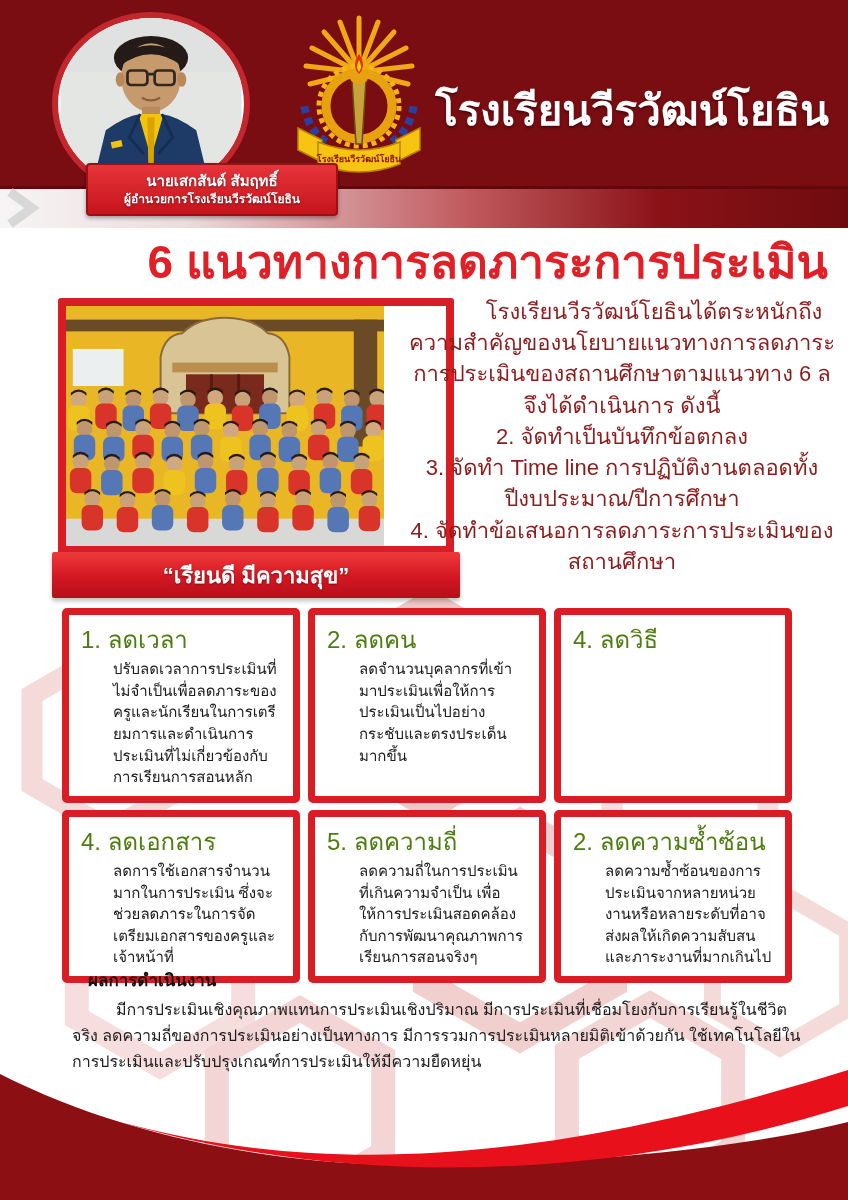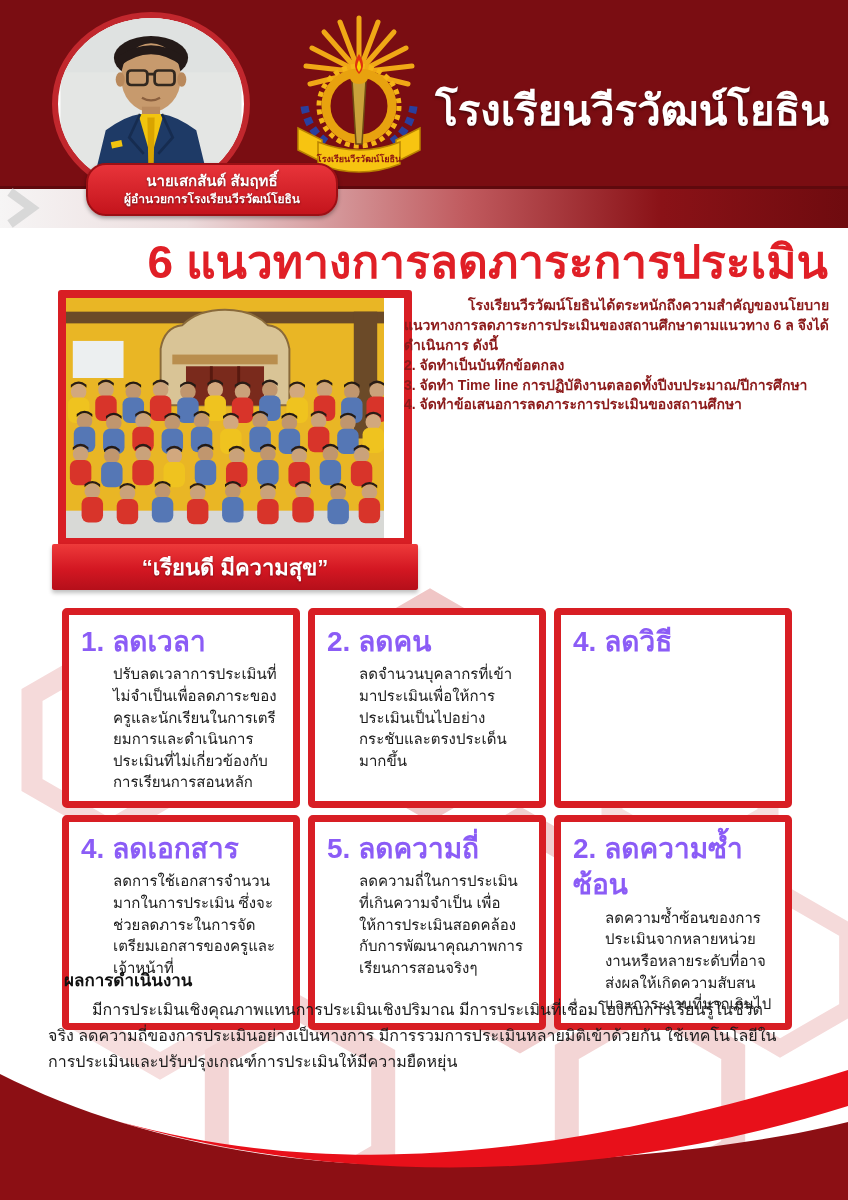--- a/index.html
+++ b/index.html
@@ -12,58 +12,58 @@
   .band { position:absolute; left:0; top:186px; width:848px; height:42px; z-index:2;
           background:linear-gradient(90deg,#f6f5f5 0%,#ecdcdd 22%,#c05a5e 55%,#8a1217 78%,#6f0b0f 100%);
           border-top:3px solid #5f090d; }
   .chevron-wrap { position:absolute; left:2px; top:188px; z-index:3; }
   .portrait { position:absolute; left:52px; top:12px; width:198px; height:184px; z-index:4;
               border-radius:50%; border:6px solid #c1272d; overflow:hidden; background:#e6e7e5;
               box-shadow:inset 0 0 0 5px #ffffff; }
   .portrait svg { display:block; width:100%; height:100%; }
   .name-badge { position:absolute; left:86px; top:163px; z-index:5; width:252px;
                 background:linear-gradient(#e8343a,#c4141c); border:2px solid #9c0f14;
-                border-radius:20px; padding:6px 16px 7px; text-align:center;
+                border-radius:4px; padding:6px 16px 7px; text-align:center;
                 box-shadow:0 2px 4px rgba(0,0,0,.35); }
   .name-badge .l1 { color:#fff; font-size:15px; font-weight:bold; text-shadow:0 1px 2px rgba(0,0,0,.5); line-height:1.35; }
   .name-badge .l2 { color:#fff; font-size:12px; font-weight:bold; text-shadow:0 1px 2px rgba(0,0,0,.5); line-height:1.35; }
   .logo { position:absolute; left:288px; top:10px; width:142px; height:172px; z-index:4; }
   .school-name { position:absolute; left:428px; top:86px; width:408px; z-index:4;
                  color:#ffffff; font-size:42px; font-weight:bold; text-align:center;
                  text-shadow:0 2px 3px rgba(0,0,0,.4); line-height:1.2; }
 
   
   .watermark { position:absolute; left:0; top:540px; width:848px; height:620px; z-index:0; }
   .footer-wave { position:absolute; left:0; top:1044px; width:848px; height:156px; z-index:1; }
 
   
   .main-title { position:absolute; left:20px; top:236px; width:808px; z-index:2;
                 text-align:right; color:#e01f26; font-size:46px; font-weight:800; line-height:1.15; }
 
-  .photo-card { position:absolute; left:58px; top:290px; width:354px; z-index:2; }
+  .photo-card { position:absolute; left:58px; top:298px; width:396px; z-index:2; }
   .photo-frame { border:8px solid #d81e24; border-radius:3px; background:#fff; }
   .photo-frame svg { display:block; width:318px; height:240px; }
   .photo-ribbon { position:relative; margin:-2px -6px 0 -6px; height:46px; border-radius:2px;
                   background:linear-gradient(#ee3a3a 0%,#d31722 55%,#b50f1a 100%);
                   display:flex; align-items:center; justify-content:center;
                   box-shadow:0 3px 4px rgba(0,0,0,.25); }
   .photo-ribbon span { color:#fff; font-size:22px; font-weight:bold; text-shadow:0 1px 2px rgba(0,0,0,.4); }
 
   .intro { position:absolute; left:404px; top:296px; width:436px; z-index:2;
-           color:#8c1b1b; font-size:14px; line-height:1.42; font-weight:700; }
+           color:#8c1b1b; font-size:22px; line-height:1.42; font-weight:400;text-align:center; }
   .intro .lead { text-indent:64px; }
   .intro .item { }
 
   .cards { position:absolute; left:62px; top:608px; width:730px; z-index:2;
            display:grid; grid-template-columns:repeat(3,1fr); gap:7px 8px; grid-auto-rows:minmax(172px,auto); }
   .card { background:#ffffff; border:7px solid #d81e24; border-radius:5px; padding:9px 12px 8px; }
-  .card h3 { color:#8b5cf6; font-size:28px; font-weight:700; margin-bottom:3px; line-height:1.3; }
+  .card h3 { color:#4d7c0f; font-size:24px; font-weight:400; margin-bottom:3px; line-height:1.3; }
   .card p { color:#1c1c1c; font-size:15px; line-height:1.44;margin-left:32px; }
 
-  .results { position:absolute; left:48px; top:966px; width:736px; z-index:2; }
+  .results { position:absolute; left:72px; top:966px; width:736px; z-index:2; }
   .results h4 { color:#111; font-size:17px; font-weight:800; margin-left:16px; margin-bottom:4px; }
   .results p { color:#1c1c1c; font-size:16px; line-height:1.62; text-indent:44px; }
 </style>
 </head>
 <body>
 
 <div class="page">
 
   <svg class="watermark" viewBox="0 0 848 620" aria-hidden="true">
     <defs>

